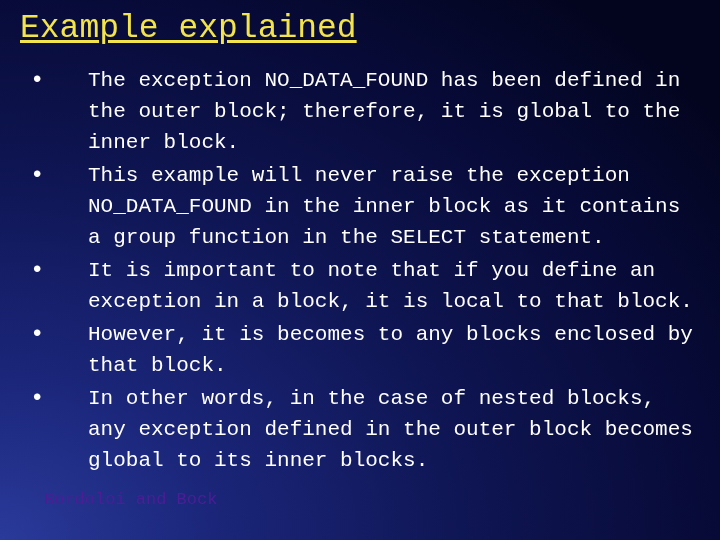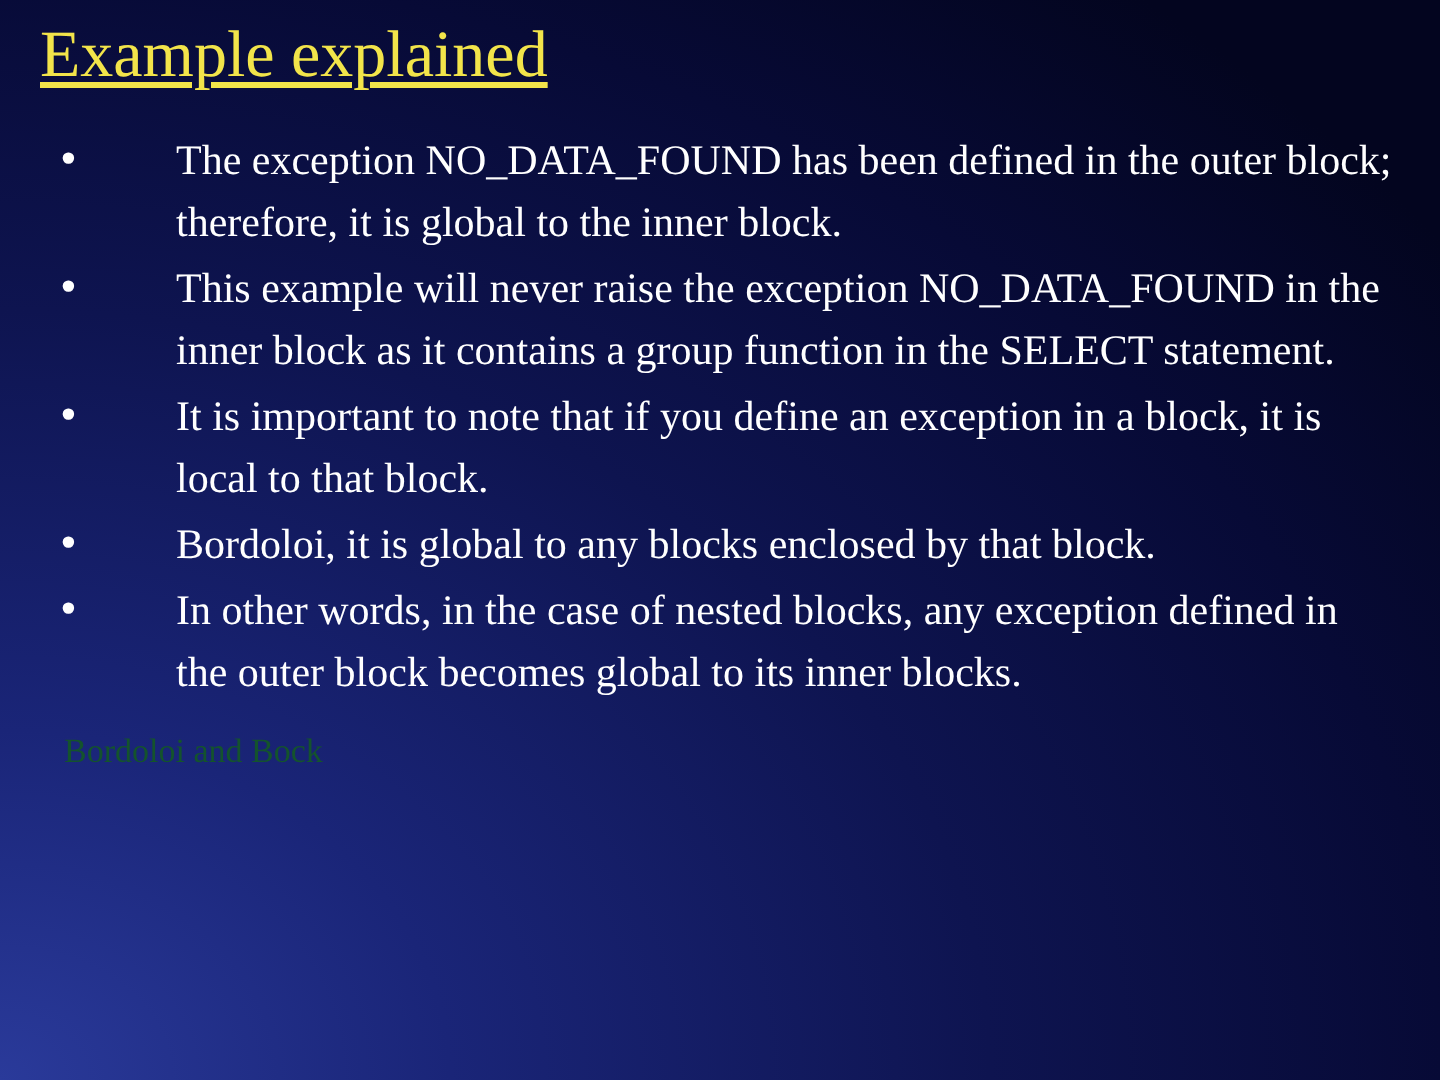--- a/index.html
+++ b/index.html
@@ -1,15 +1,15 @@
 <!DOCTYPE html>
 <html><head>
 <meta charset="utf-8">
 <style>
-  * { margin: 0; padding: 0; box-sizing: border-box; }
+  * { margin: 0; padding: 0; box-sizing: border-box; font-family: Liberation Mono, monospace; }
   html, body { width: 720px; height: 540px; overflow: hidden; }
   body {
     background: radial-gradient(ellipse 900px 700px at 0% 100%, #2a3a9a 0%, #1a2578 25%, #0e1450 55%, #070a36 80%, #03051f 100%);
     font-family: "Times New Roman", Times, serif;
     color: #ffffff;
     padding: 10px 24px 0 20px;
   }
   .title {
     color: #f2e44a;
     font-size: 33px;
@@ -31,23 +31,23 @@
     font-size: 24px;
     line-height: 31px;
   }
   .bullet-text {
     font-size: 21px;
     line-height: 31px;
     flex: 1;
   }
   .footer {
     margin-top: 14px;
-    margin-left: 12px;
+    margin-left: 24px;
     font-size: 17px;
-    color: #14532d;
+    color: #4c1d95;
   }
 </style>
 </head>
 <body>
 
 <div class="title">Example explained</div>
 
 <div class="bullets">
   <div class="bullet-row">
     <div class="bullet-marker">•</div>
@@ -56,21 +56,21 @@
   <div class="bullet-row">
     <div class="bullet-marker">•</div>
     <div class="bullet-text">This example will never raise the exception NO_DATA_FOUND in the inner block as it contains a group function in the SELECT statement.</div>
   </div>
   <div class="bullet-row">
     <div class="bullet-marker">•</div>
     <div class="bullet-text">It is important to note that if you define an exception in a block, it is local to that block.</div>
   </div>
   <div class="bullet-row">
     <div class="bullet-marker">•</div>
-    <div class="bullet-text">Bordoloi, it is global to any blocks enclosed by that block.</div>
+    <div class="bullet-text">However, it is becomes to any blocks enclosed by that block.</div>
   </div>
   <div class="bullet-row">
     <div class="bullet-marker">•</div>
     <div class="bullet-text">In other words, in the case of nested blocks, any exception defined in the outer block becomes global to its inner blocks.</div>
   </div>
 </div>
 
 <div class="footer">Bordoloi and Bock</div>
 
 </body></html>

